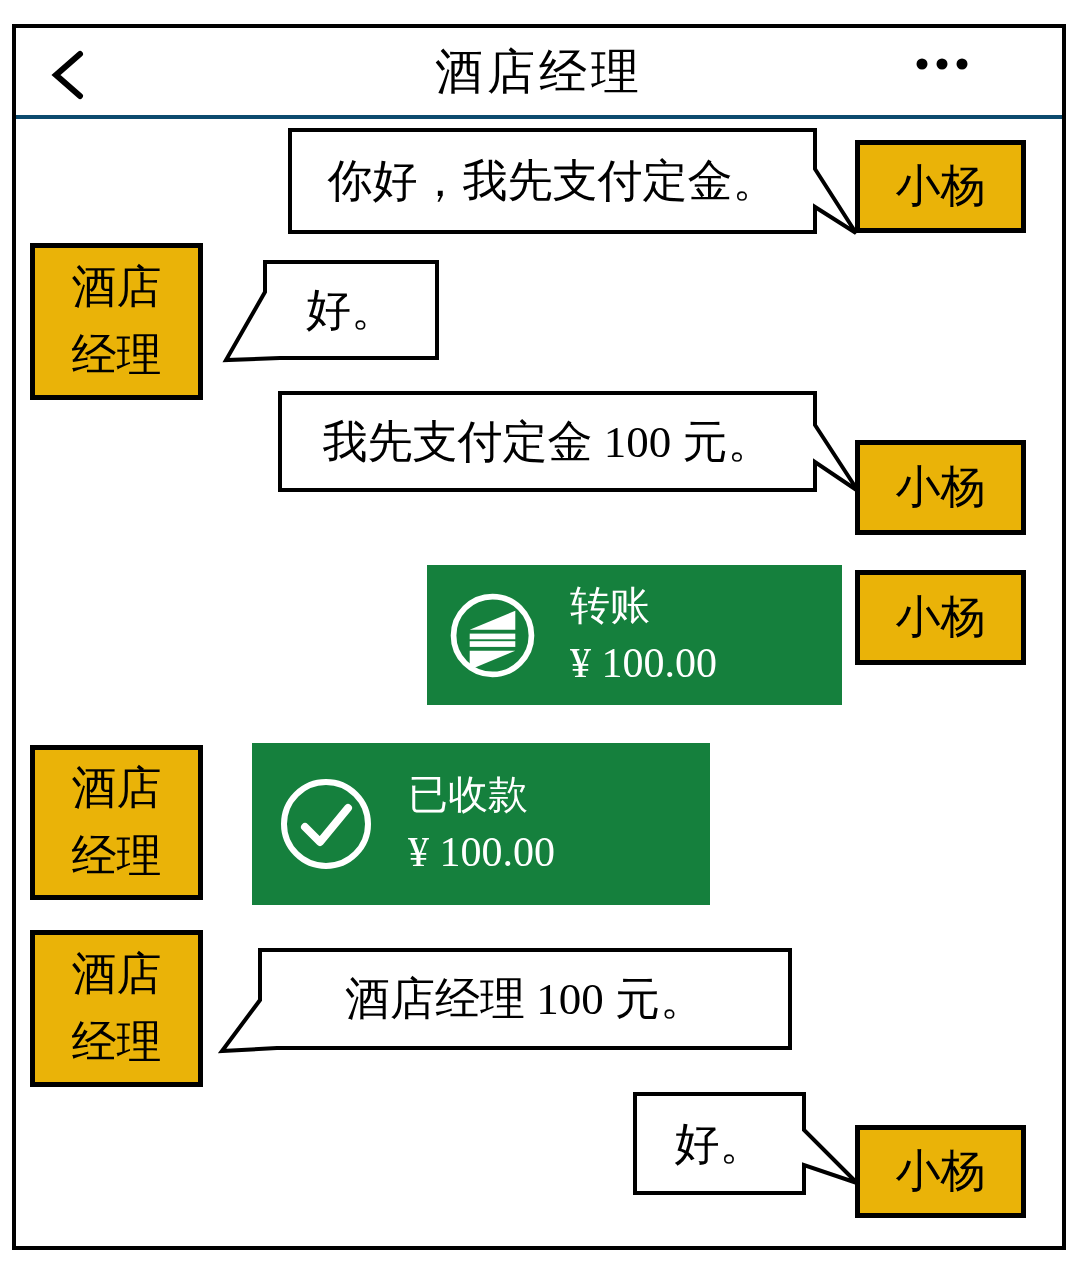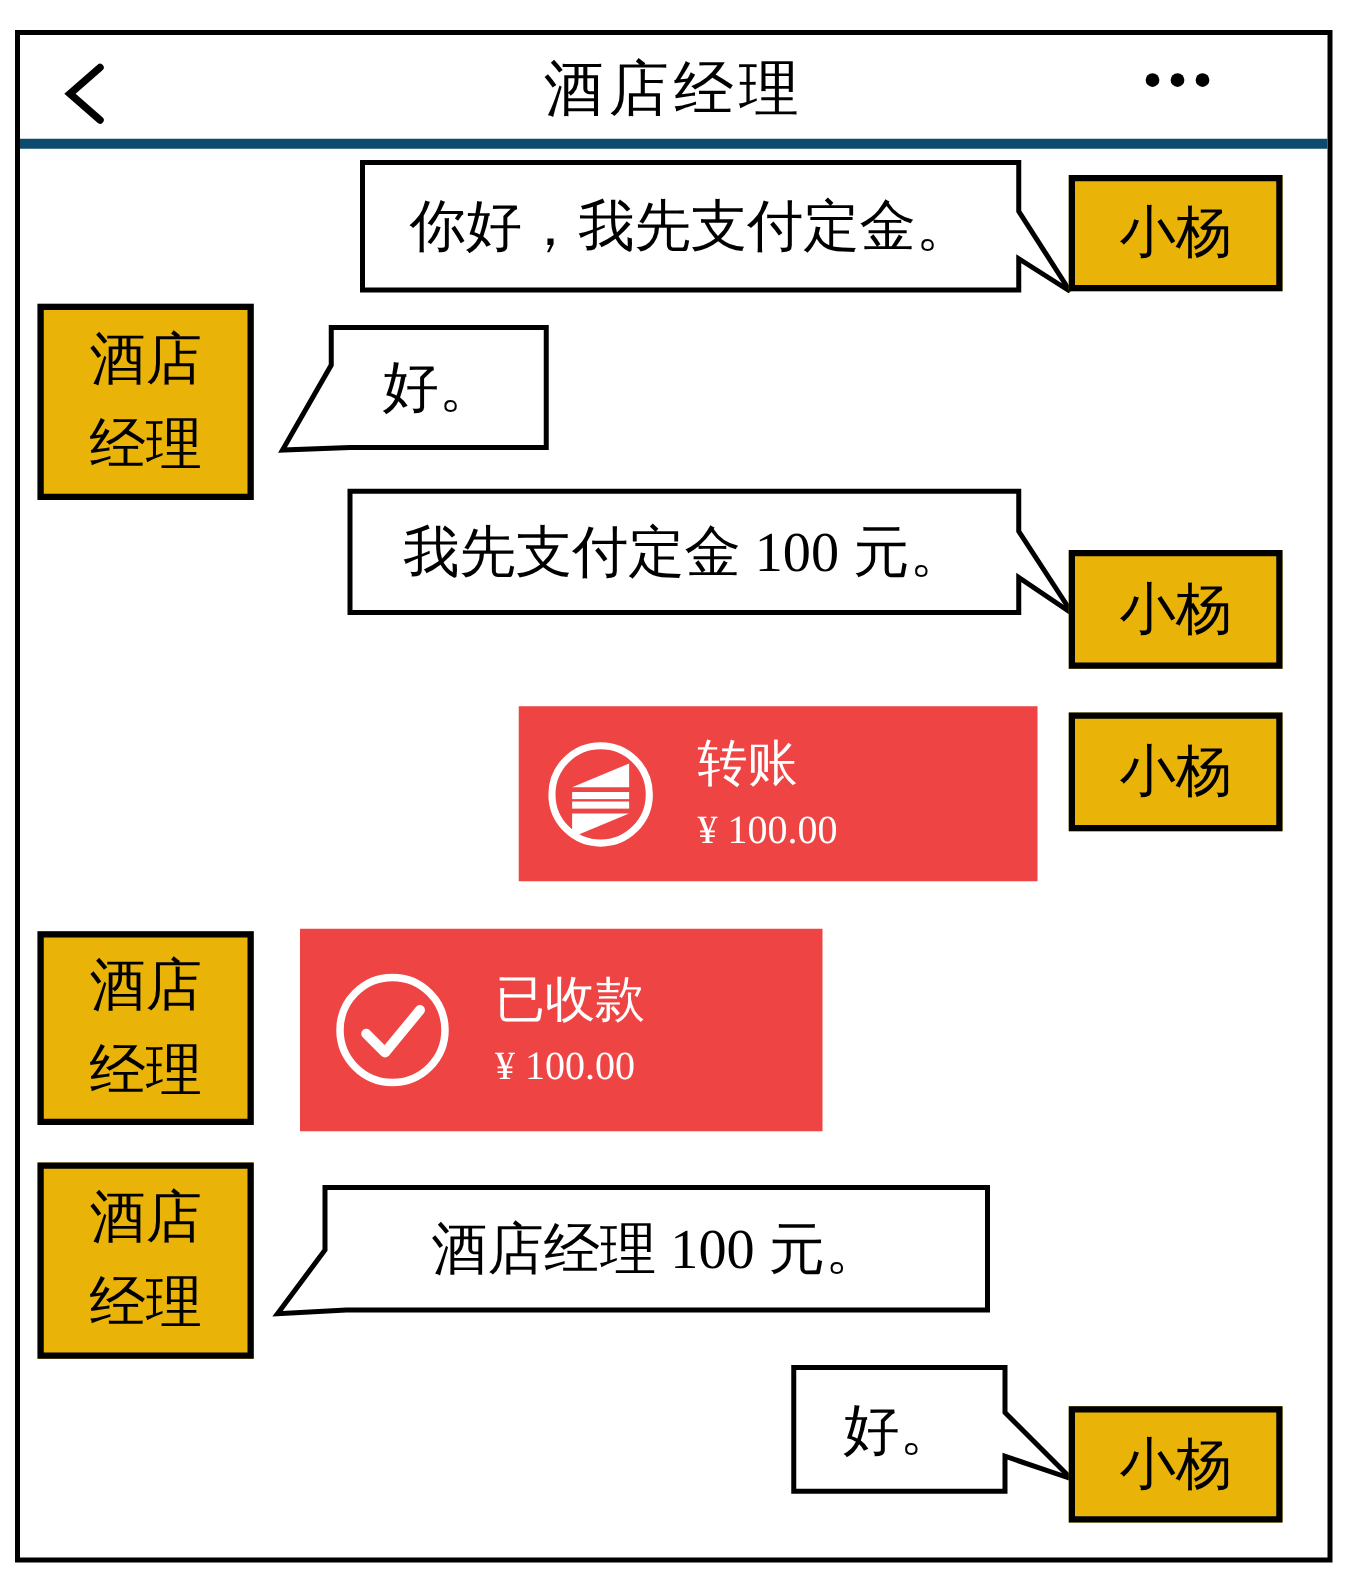--- a/index.html
+++ b/index.html
@@ -5,45 +5,45 @@
   html,body{margin:0;padding:0;background:#fff;}
   .phone{
     position:relative;width:1080px;height:1267px;background:#fff;overflow:hidden;
     font-family:"Liberation Serif","DejaVu Serif",serif;color:#000;
   }
   .frame{
     position:absolute;left:12px;top:24px;width:1054px;height:1226px;
     box-sizing:border-box;border:4px solid #000;background:#fff;
   }
   .header{
-    position:relative;height:91px;box-sizing:border-box;border-bottom:8px solid #0c4a6e;
+    position:relative;height:91px;box-sizing:border-box;border-bottom:4px solid #0c4a6e;
   }
   .title{
     position:absolute;left:0;top:0;width:100%;height:87px;line-height:87px;
     text-align:center;font-size:48px;letter-spacing:4px;
   }
   .back-btn{position:absolute;left:30px;top:20px;width:60px;height:56px;cursor:pointer;}
   .more-btn{position:absolute;left:898px;top:28px;width:70px;height:36px;cursor:pointer;}
   .chat{position:relative;width:1046px;height:1127px;}
   .bubbles-layer{position:absolute;left:0;top:0;width:1046px;height:1127px;}
   .msg-text{
     position:absolute;display:flex;align-items:center;justify-content:center;
     font-size:45px;white-space:nowrap;
   }
   .avatar{
     position:absolute;box-sizing:border-box;border:5px solid #000;background:#eab308;
     display:flex;align-items:center;justify-content:center;text-align:center;
     font-size:45px;white-space:pre-line;line-height:1.5;cursor:pointer;
   }
   .card{
-    position:absolute;background:#ef4444;color:#fff;display:flex;align-items:center;cursor:pointer;
+    position:absolute;background:#15803d;color:#fff;display:flex;align-items:center;cursor:pointer;margin-left:12px;
   }
   .card .lines{display:flex;flex-direction:column;}
   .card .card-label{font-size:40px;line-height:1.0;margin-bottom:16px;}
-  .card .card-amount{font-size:32px;line-height:1.0;}
+  .card .card-amount{font-size:42px;line-height:1.0;}
   .card svg{flex:0 0 auto;}
 </style>
 </head>
 <body>
 
 <div class="phone">
   <div class="frame">
 
     <div class="header">
       <div class="back-btn">
@@ -102,21 +102,21 @@
         </svg>
         <div class="lines" style="margin-left:30px;">
           <span class="card-label">转账</span>
           <span class="card-amount">¥ 100.00</span>
         </div>
       </div>
       <div class="avatar" style="left:839px;top:451px;width:171px;height:95px;">小杨</div>
 
       <div class="avatar" style="left:14px;top:626px;width:173px;height:155px;">酒店
 经理</div>
-      <div class="card" style="left:224px;top:624px;width:418px;height:162px;">
+      <div class="card" style="left:224px;top:624px;width:458px;height:162px;">
         <svg width="100" height="100" viewBox="0 0 100 100" style="margin-left:24px;">
           <circle cx="50" cy="50" r="42" fill="none" stroke="#fff" stroke-width="6"></circle>
           <polyline points="29,53 44,68 72,34" fill="none" stroke="#fff" stroke-width="8" stroke-linecap="round" stroke-linejoin="round"></polyline>
         </svg>
         <div class="lines" style="margin-left:32px;">
           <span class="card-label">已收款</span>
           <span class="card-amount">¥ 100.00</span>
         </div>
       </div>
 

